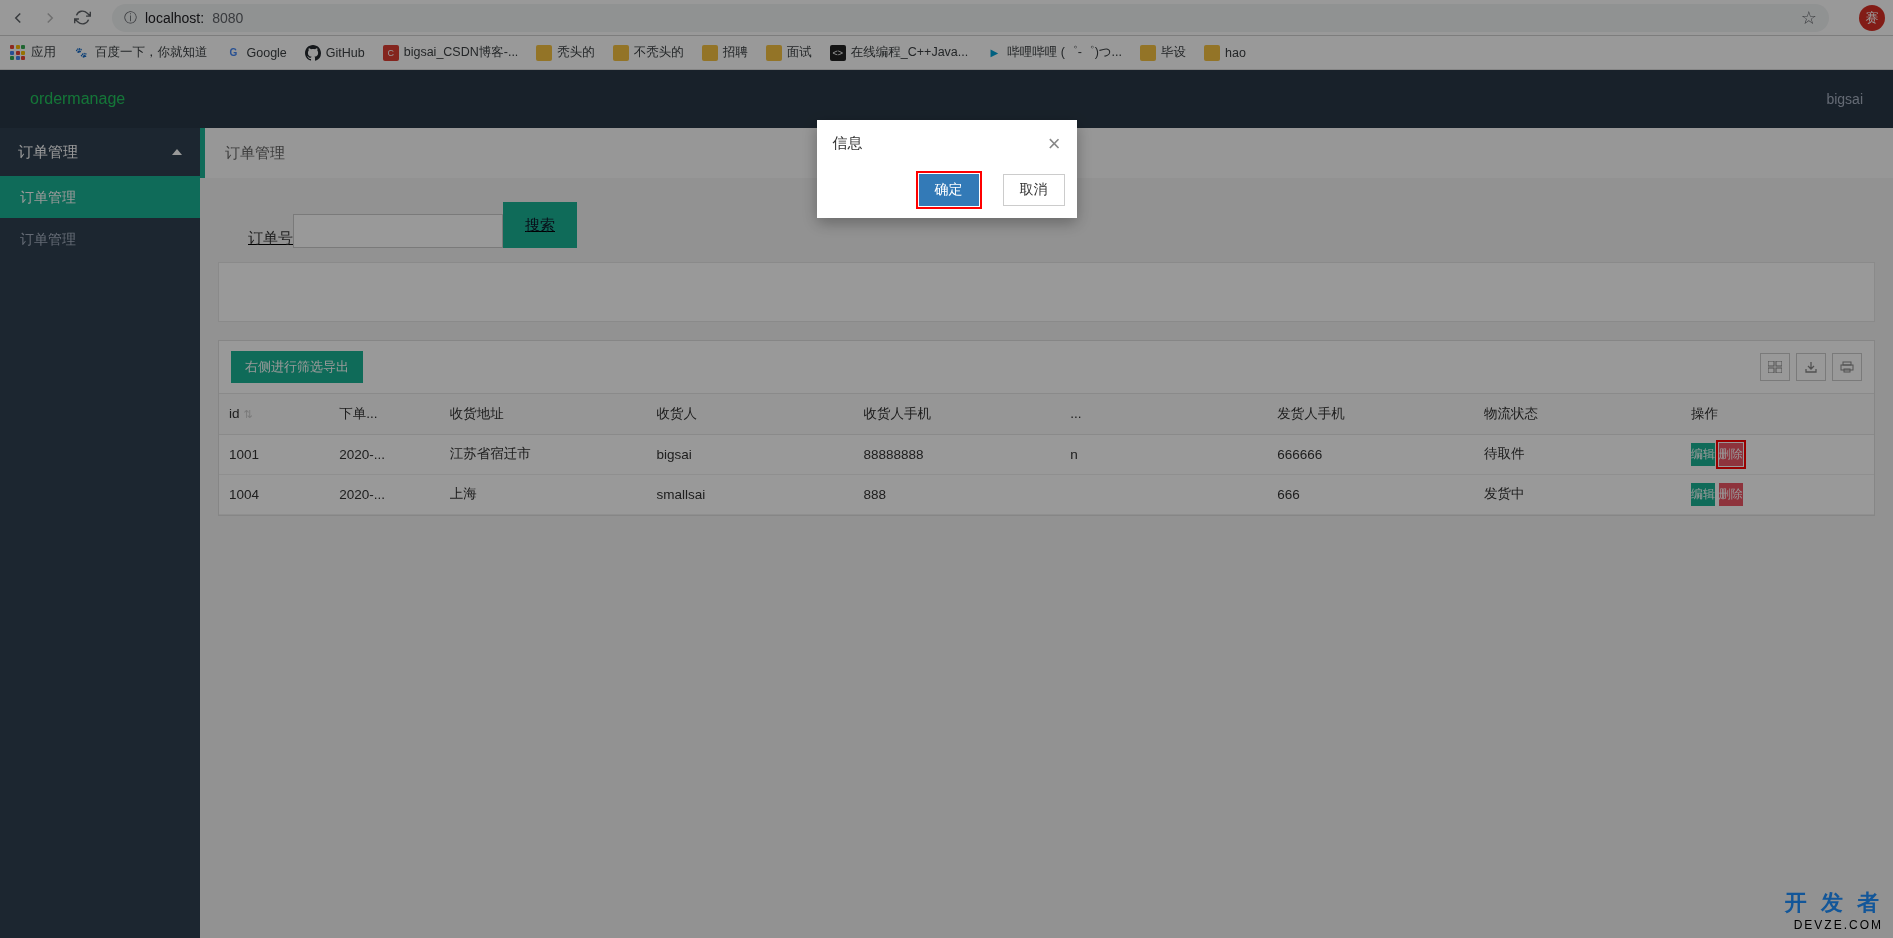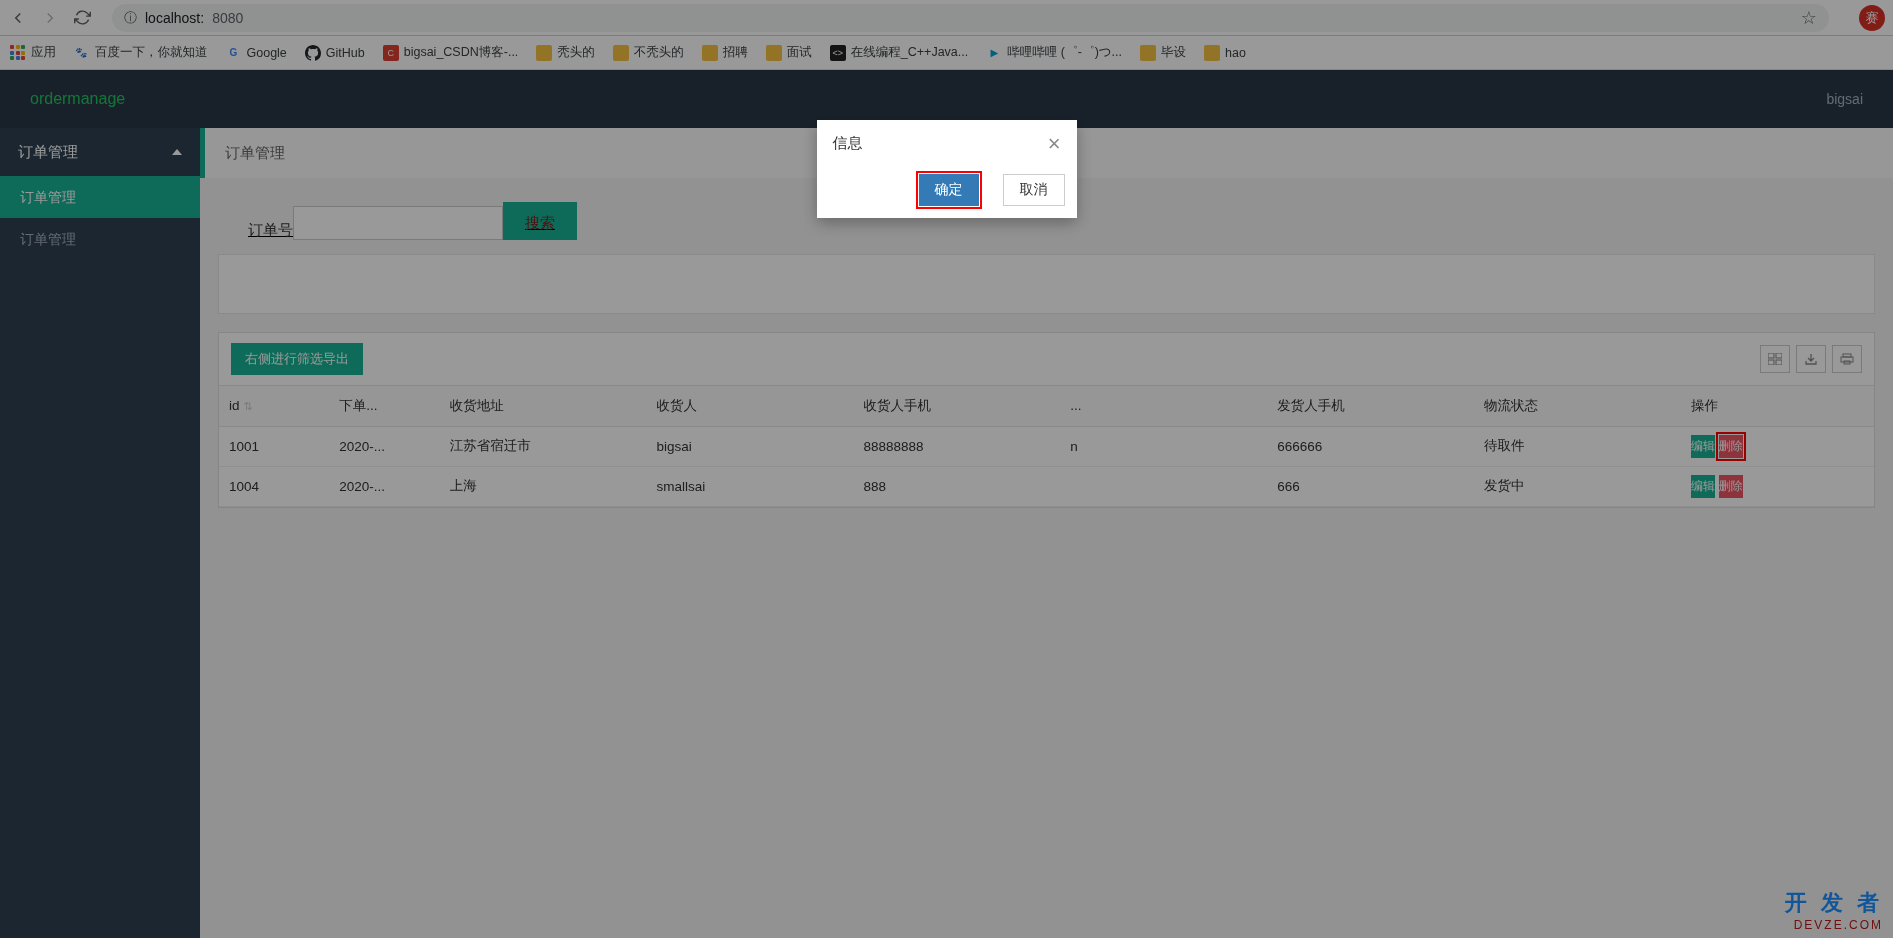--- a/index.html
+++ b/index.html
@@ -37,21 +37,21 @@
     .side-item { height: 42px; line-height: 42px; padding: 0 20px; font-size: 14px; cursor: pointer; }
     .side-item.active { background: #1ab394; color: #fff; }
     
     .content { flex: 1; background: #f4f4f4; padding: 0; position: relative; }
     .breadcrumb { height: 50px; background: #fcfcfc; border-left: 5px solid #1ab394; display: flex; align-items: center; padding: 0 20px; font-size: 15px; color: #666; margin: 0; }
     
     .search-card { margin: 18px; }
     .search-row { display: flex; align-items: flex-end; padding: 6px 0 14px 30px; text-decoration: underline; }
     .search-label { font-size: 15px; color: #333; }
     .search-input { width: 210px; height: 34px; border: 1px solid #ccc; padding: 0 10px; font-size: 14px; }
-    .btn-search { height: 38px; padding: 12px 22px; background: #1ab394; color: #7f1d1d; border: none; font-size: 15px; cursor: pointer; }
+    .btn-search { height: 46px; padding: 12px 22px; background: #1ab394; color: #0f172a; border: none; font-size: 15px; cursor: pointer; }
     .status-box { background: #fff; border: 1px solid #e7e7e7; height: 60px; }
     
     .table-wrap { margin: 18px; background: #fff; border: 1px solid #e0e0e0; }
     .table-toolbar { display: flex; justify-content: space-between; align-items: center; padding: 10px 12px; border-bottom: 1px solid #e7e7e7; }
     .btn-export { background: #1ab394; color: #fff; border: none; height: 32px; padding: 0 14px; font-size: 13px; cursor: pointer; }
     .toolbar-right { display: flex; gap: 6px; }
     .tool-btn { width: 30px; height: 28px; border: 1px solid #ccc; background: #fff; display: flex; align-items: center; justify-content: center; cursor: pointer; font-size: 14px; color: #666; }
     
     table { width: 100%; border-collapse: collapse; font-size: 13.5px; }
     th { background: #fafafa; text-align: left; height: 40px; padding: 0 10px; color: #333; font-weight: normal; border-bottom: 1px solid #e7e7e7; }
@@ -67,21 +67,21 @@
     .modal { width: 260px; background: #fff; box-shadow: 0 5px 15px rgba(0,0,0,0.3); }
     .modal-head { display: flex; justify-content: space-between; align-items: center; height: 48px; padding: 4px 16px; font-size: 15px; color: #333; border-bottom: 1px solid transparent; }
     .modal-close { font-size: 22px; color: #888; cursor: pointer; font-weight: 300; }
     .modal-body { padding: 0 16px 18px; font-size: 14px; color: #333; }
     .modal-footer { display: flex; justify-content: flex-end; gap: 24px; padding: 6px 12px 12px; }
     .btn-confirm { background: #337ab7; color: #fff; border: none; padding: 6px 16px; font-size: 14px; cursor: pointer; }
     .btn-cancel { background: #fff; color: #333; border: 1px solid #ccc; padding: 6px 16px; font-size: 14px; cursor: pointer; }
     
     .watermark { position: fixed; right: 10px; bottom: 6px; font-family: Arial; }
     .watermark .top { color: #1e90ff; font-size: 22px; font-weight: bold; letter-spacing: 4px; }
-    .watermark .bot { color: #b91c1c; font-size: 12px; letter-spacing: 2px; text-align: right; }
+    .watermark .bot { color: #000000; font-size: 12px; letter-spacing: 2px; text-align: right; }
   </style>
 </head>
 <body>
 
 <div class="chrome-bar">
   <div class="nav-btn">
     <svg width="18" height="18" viewBox="0 0 24 24" fill="none" stroke="#5f6368" stroke-width="2">
         <path d="M15 18l-6-6 6-6"></path>
       </svg>
   </div>

